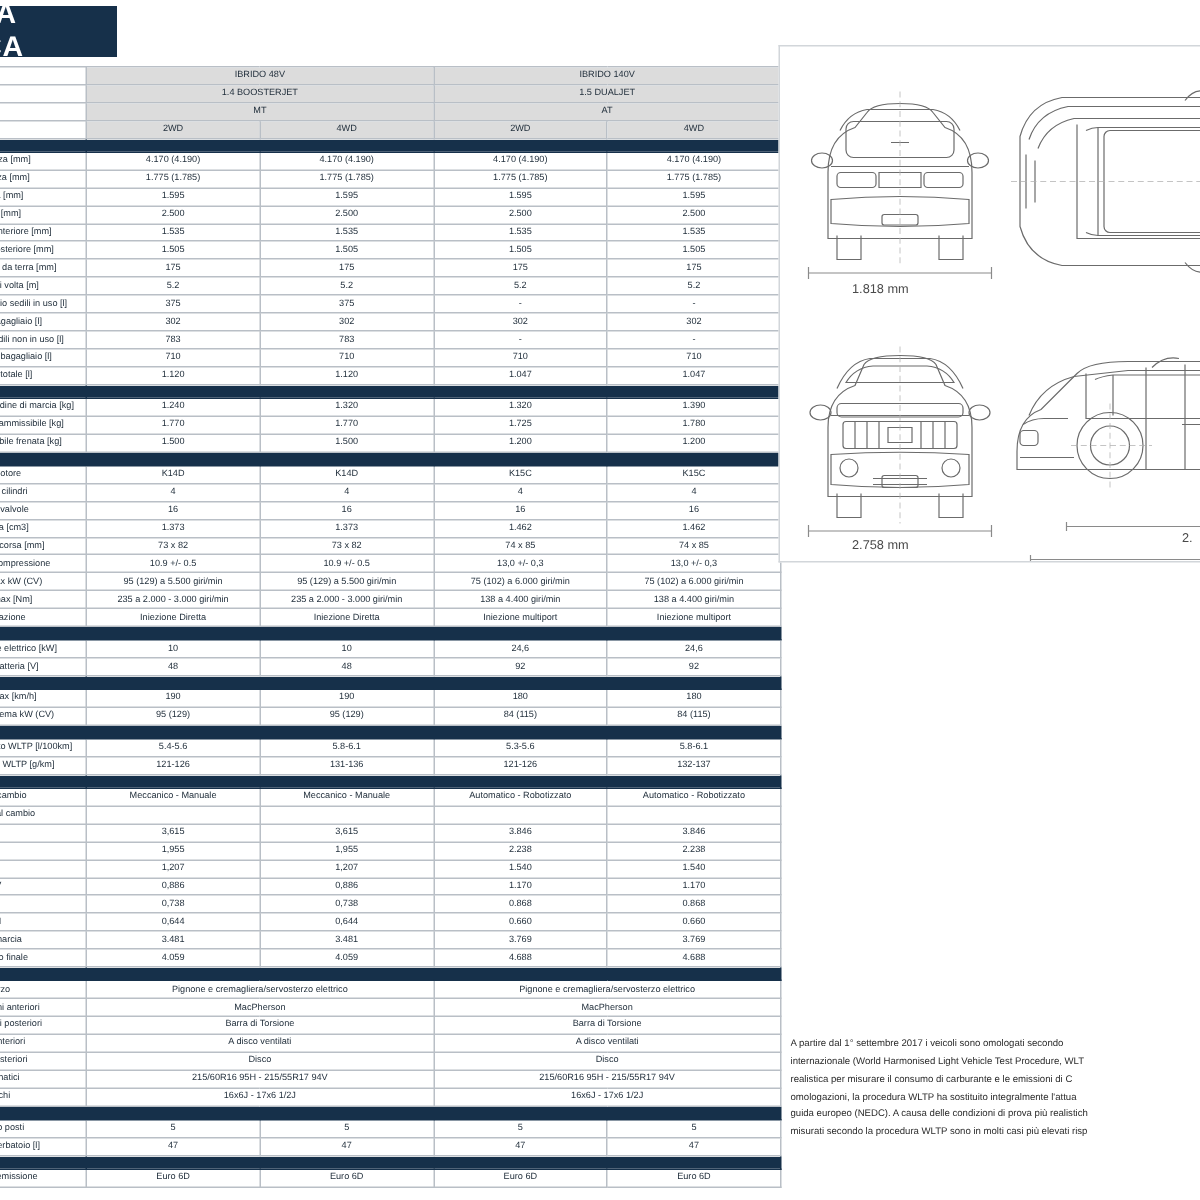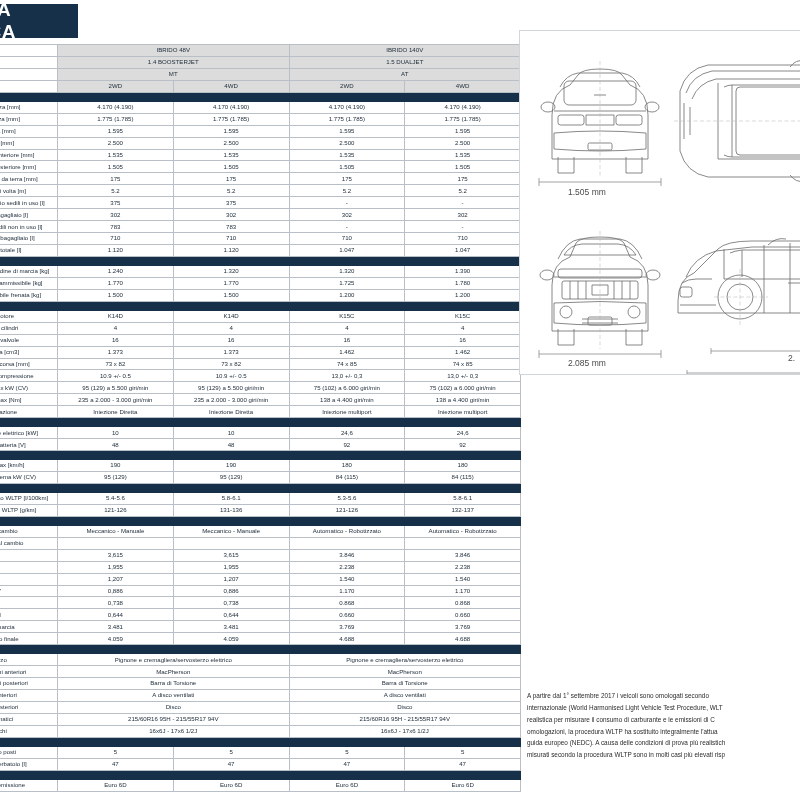--- a/index.html
+++ b/index.html
@@ -564,21 +564,21 @@
         <path d="M70 12 L70 128"></path>
       </g>
     </svg>
     <svg class="veh" style="left:16px; top:146px;" width="128" height="10" viewBox="0 0 128 10">
       <g stroke="#8a8a8a" stroke-width="0.8">
         <path d="M3 5 L125 5"></path>
           <path d="M3 1 L3 9"></path>
           <path d="M125 1 L125 9"></path>
       </g>
     </svg>
-    <div class="dim-label" style="left:48px; top:156px;">1.505 mm</div>
+    <div class="dim-label" style="left:48px; top:156px;">1.818 mm</div>
 
     <svg class="veh" style="left:152px; top:20px;" width="160" height="140" viewBox="0 0 160 140">
       <g fill="none" stroke="#6b6b6b" stroke-width="0.8">
         <path d="M8 40 Q14 18 36 14 L150 14 L150 126 L36 126 Q14 122 8 100 Z"></path>
         <path d="M14 42 Q20 24 40 20 L150 20"></path>
         <path d="M20 48 Q26 32 44 28 L150 28"></path>
         <path d="M46 32 L46 108 L150 108"></path>
         <path d="M52 36 Q56 34 60 34 L150 34"></path>
         <path d="M60 34 L60 106"></path>
         <path d="M52 104 Q56 106 60 106 L150 106"></path>
@@ -619,21 +619,21 @@
         <path d="M70 12 L70 130"></path>
       </g>
     </svg>
     <svg class="veh" style="left:16px; top:318px;" width="128" height="10" viewBox="0 0 128 10">
       <g stroke="#8a8a8a" stroke-width="0.8">
         <path d="M3 5 L125 5"></path>
           <path d="M3 1 L3 9"></path>
           <path d="M125 1 L125 9"></path>
       </g>
     </svg>
-    <div class="dim-label" style="left:48px; top:327px;">2.085 mm</div>
+    <div class="dim-label" style="left:48px; top:327px;">2.758 mm</div>
 
     <svg class="veh" style="left:152px; top:186px;" width="160" height="130" viewBox="0 0 160 130">
       <g fill="none" stroke="#6b6b6b" stroke-width="0.8">
         <path d="M6 84 Q6 62 22 56 L46 32 Q54 24 80 24 L150 24 L150 96 L6 96 Z"></path>
         <path d="M14 60 Q22 40 44 34 L80 30 L150 30"></path>
         <path d="M52 32 L52 62 L150 62"></path>
         <path d="M58 36 Q62 34 70 33 L150 33"></path>
         <path d="M70 33 L70 60"></path>
         <path d="M92 28 L92 96"></path>
         <path d="M118 26 L118 96"></path>

